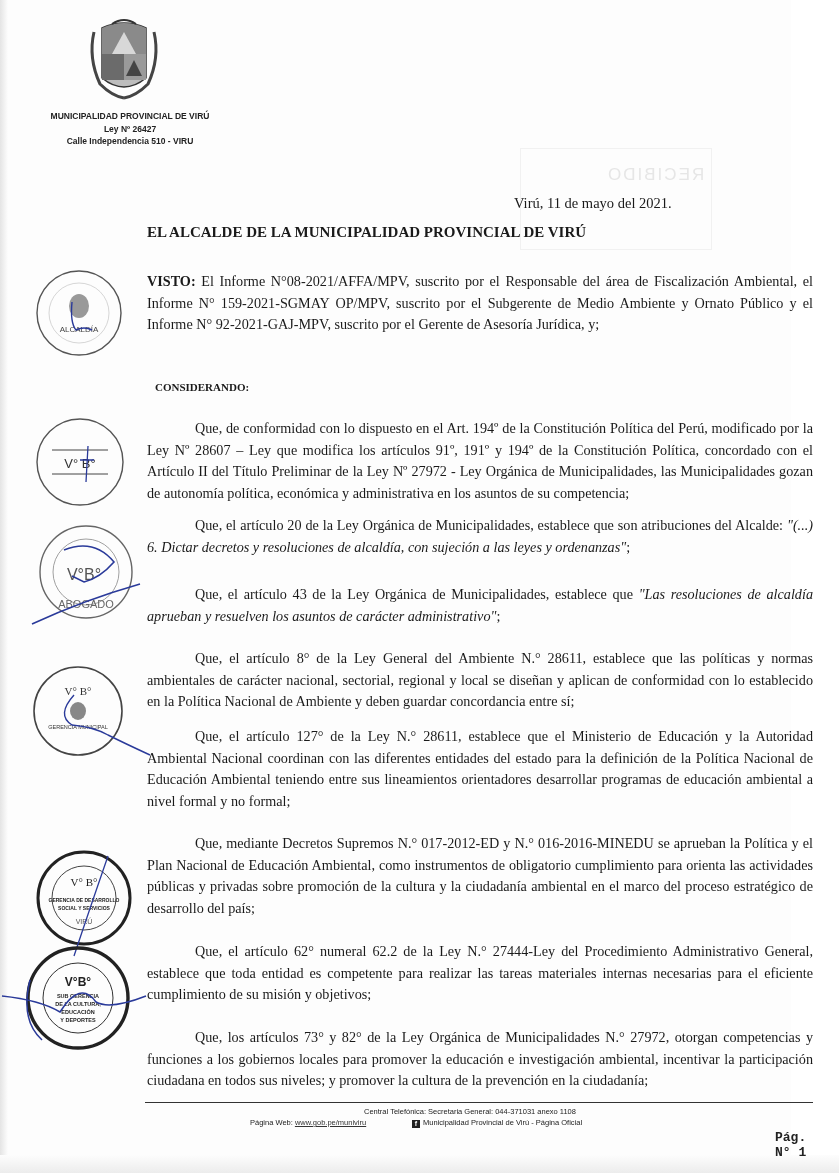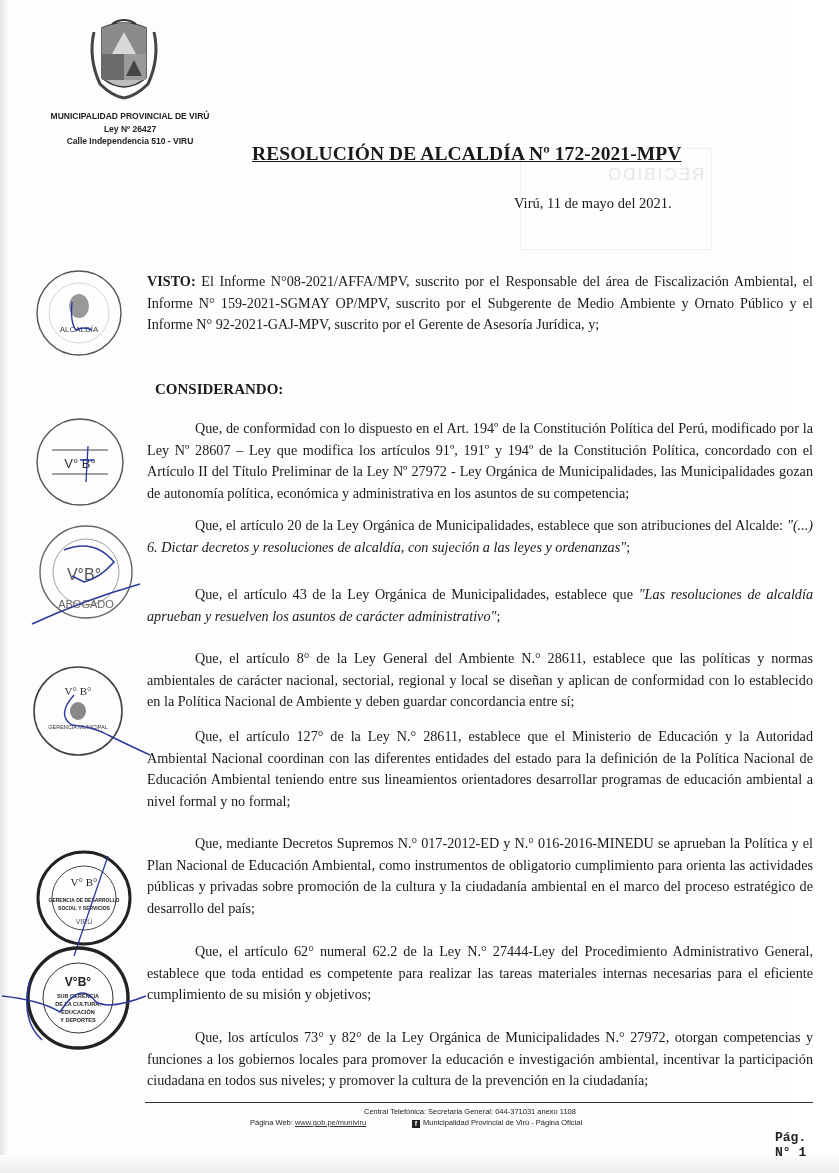--- a/index.html
+++ b/index.html
@@ -21,21 +21,21 @@
 
   .title { position: absolute; left: 252px; top: 143px; font-size: 19.5px; font-weight: bold; text-decoration: underline; letter-spacing: 0.1px; color: #1a1a1a; }
   .received-stamp { position: absolute; left: 520px; top: 148px; width: 190px; height: 100px; border: 1px solid #f1f1f1; }
   .received-stamp span { position: absolute; left: 85px; top: 16px; font-family: "Liberation Sans", sans-serif; font-size: 17px; color: #e6e6e6; letter-spacing: 2px; transform: scaleX(-1); }
   .date { position: absolute; left: 514px; top: 195px; font-size: 14.5px; }
   .authority { position: absolute; left: 147px; top: 224px; font-size: 15px; font-weight: bold; }
 
   .body-text { position: absolute; left: 147px; width: 666px; font-size: 14.2px; line-height: 21.5px; text-align: justify; }
   .body-text b { font-weight: bold; }
   .indent { text-indent: 48px; }
-  .heading { position: absolute; left: 155px; top: 381px; font-size: 15px; font-weight: bold; }
+  .heading { position: absolute; left: 155px; top: 381px; font-size: 11px; font-weight: bold; }
 
   
   .seal { position: absolute; }
   .footer-rule { position: absolute; left: 145px; top: 1102px; width: 668px; height: 1px; background: #333; }
   .footer { position: absolute; left: 250px; top: 1106px; width: 440px; text-align: center;
     font-family: "Liberation Sans", "DejaVu Sans", sans-serif; font-size: 7.5px; line-height: 11px; color: #222; }
   .footer .web { position: absolute; left: 0; top: 11px; }
   .footer .web u { color: #333; }
   .footer .fb { position: absolute; left: 162px; top: 11px; }
   .fb-icon { display: inline-block; width: 8px; height: 8px; background: #222; color: #fff; font-size: 7px; line-height: 8px; text-align: center; font-weight: bold; margin-right: 3px; vertical-align: -1px; }
@@ -63,22 +63,22 @@
   <div class="org-block">
     <div>MUNICIPALIDAD PROVINCIAL DE VIRÚ</div>
     <div>Ley Nº 26427</div>
     <div>Calle Independencia 510 - VIRU</div>
   </div>
 
   <div class="received-stamp">
     <span>RECIBIDO</span>
   </div>
 
-  <div class="title">RESOLUCIÓN DE ALCALDÍA Nº 172-2021-MPV</div>
   <div class="date">Virú, 11 de mayo del 2021.</div>
+  <div class="authority">EL ALCALDE DE LA MUNICIPALIDAD PROVINCIAL DE VIRÚ</div>
 
   <div class="body-text" style="top:271px;">
     <b>VISTO:</b><span> El Informe N°08-2021/AFFA/MPV, suscrito por el Responsable del área de Fiscalización Ambiental, el Informe N° 159-2021-SGMAY OP/MPV, suscrito por el Subgerente de Medio Ambiente y Ornato Público y el Informe N° 92-2021-GAJ-MPV, suscrito por el Gerente de Asesoría Jurídica,  y;</span>
   </div>
 
   <div class="heading">CONSIDERANDO:</div>
 
   <div class="body-text indent" style="top:418px;">Que, de conformidad con lo dispuesto en el Art. 194º de la Constitución Política del Perú, modificado por la Ley Nº 28607 – Ley que modifica los artículos 91º, 191º y 194º de la Constitución Política, concordado con el Artículo II del Título Preliminar de la Ley Nº 27972 - Ley Orgánica de Municipalidades, las Municipalidades gozan de autonomía política, económica y administrativa en los asuntos de su competencia;</div>
 
   <div class="body-text indent" style="top:515px;">

